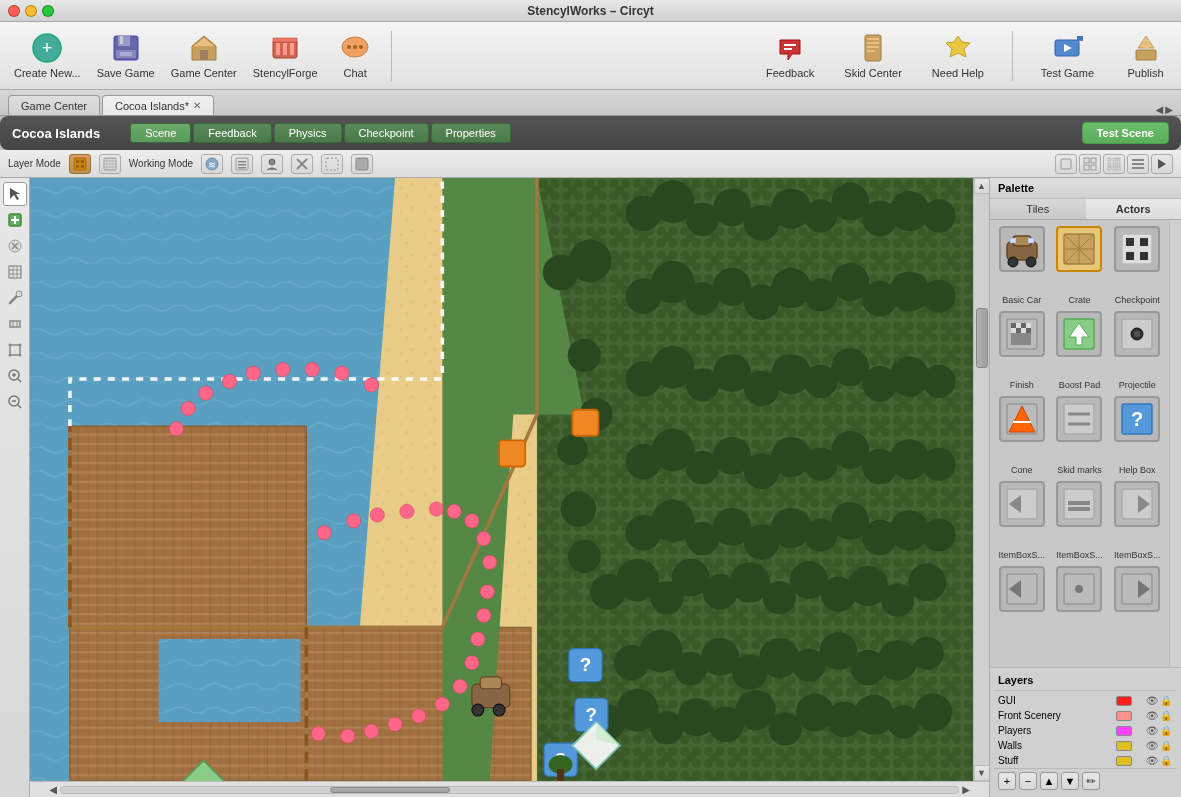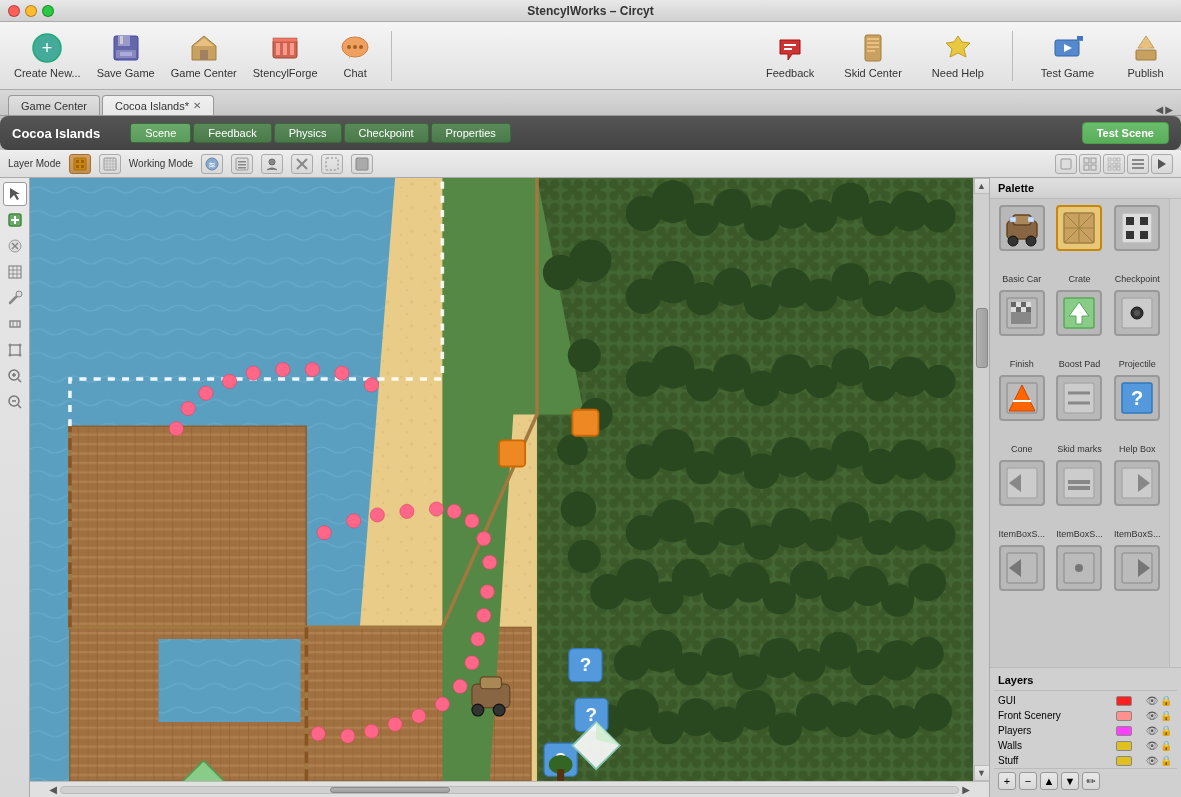--- a/index.html
+++ b/index.html
@@ -948,20 +948,28 @@
       <div style="width:14px;height:14px;display:flex;align-items:center;justify-content:center;font-size:10px;cursor:pointer;color:#555;">◀</div>
       <div class="h-scroll-track">
         <div class="h-scroll-thumb"></div>
       </div>
       <div style="width:14px;height:14px;display:flex;align-items:center;justify-content:center;font-size:10px;cursor:pointer;color:#555;">▶</div>
     </div>
   </div>
 
   <div class="palette-panel">
     <div class="palette-header">Palette</div>
+    <div class="palette-tabs">
+      <div class="palette-tab">
+        <span>Tiles</span>
+      </div>
+      <div class="palette-tab active">
+        <span>Actors</span>
+      </div>
+    </div>
     <div class="palette-with-scroll">
       <div class="palette-items">
 
         <div class="palette-item">
           <div class="palette-thumb">
             <svg width="38" height="38" viewBox="0 0 38 38">
               <rect x="4" y="12" width="30" height="18" rx="4" fill="#886644" stroke="#664422" stroke-width="1.5"></rect>
               <rect x="10" y="6" width="18" height="10" rx="3" fill="#aa8855" stroke="#664422" stroke-width="1.5"></rect>
               <circle cx="10" cy="32" r="5" fill="#333" stroke="#111" stroke-width="1"></circle>
               <circle cx="28" cy="32" r="5" fill="#333" stroke="#111" stroke-width="1"></circle>

